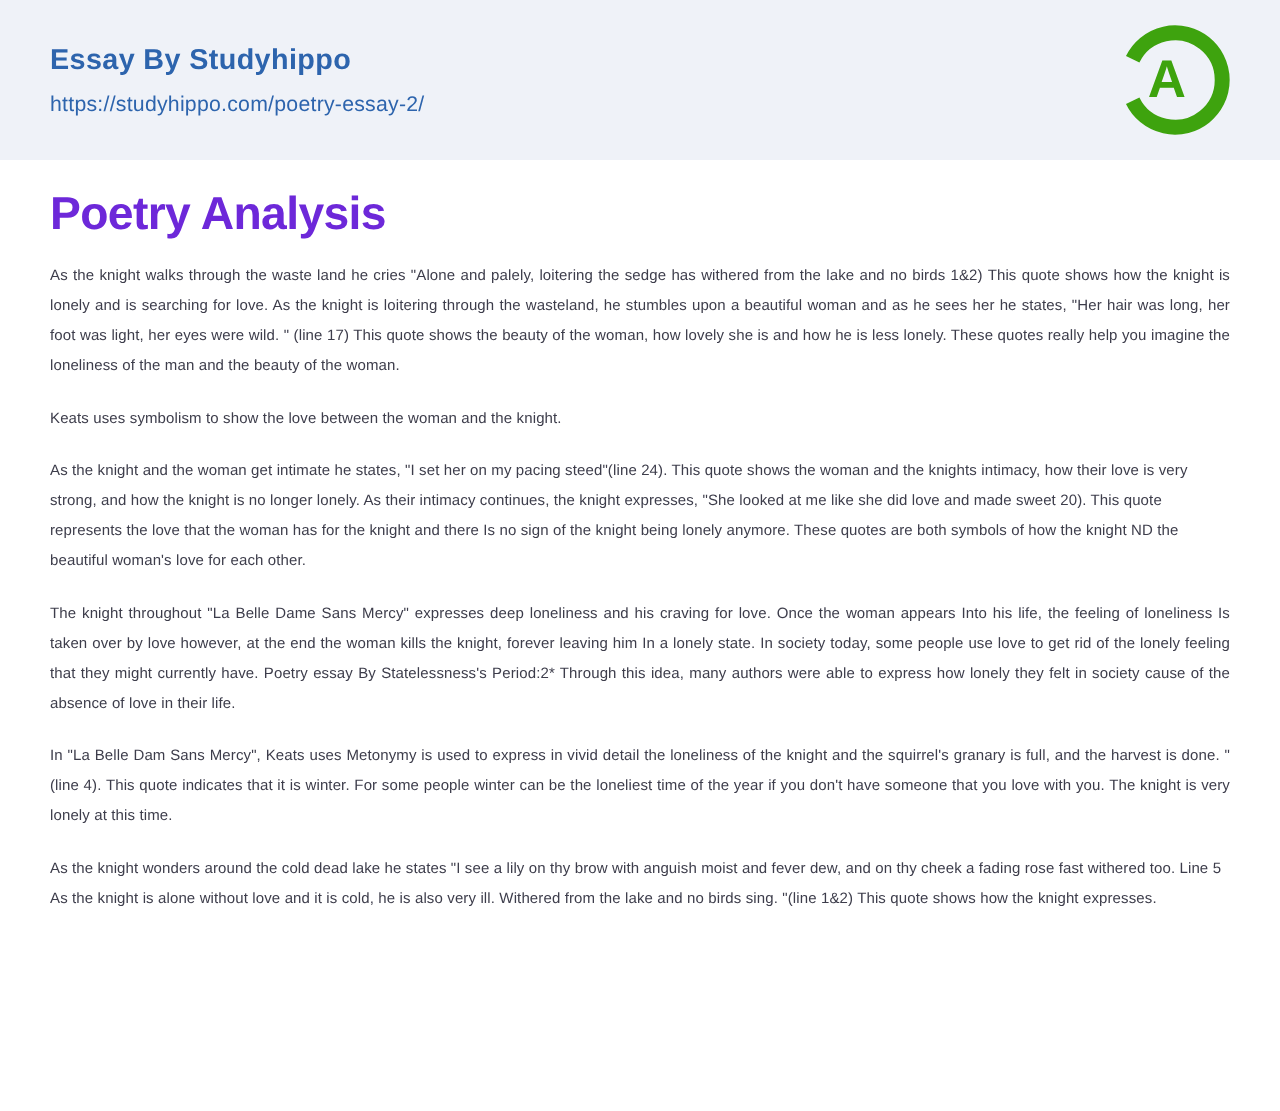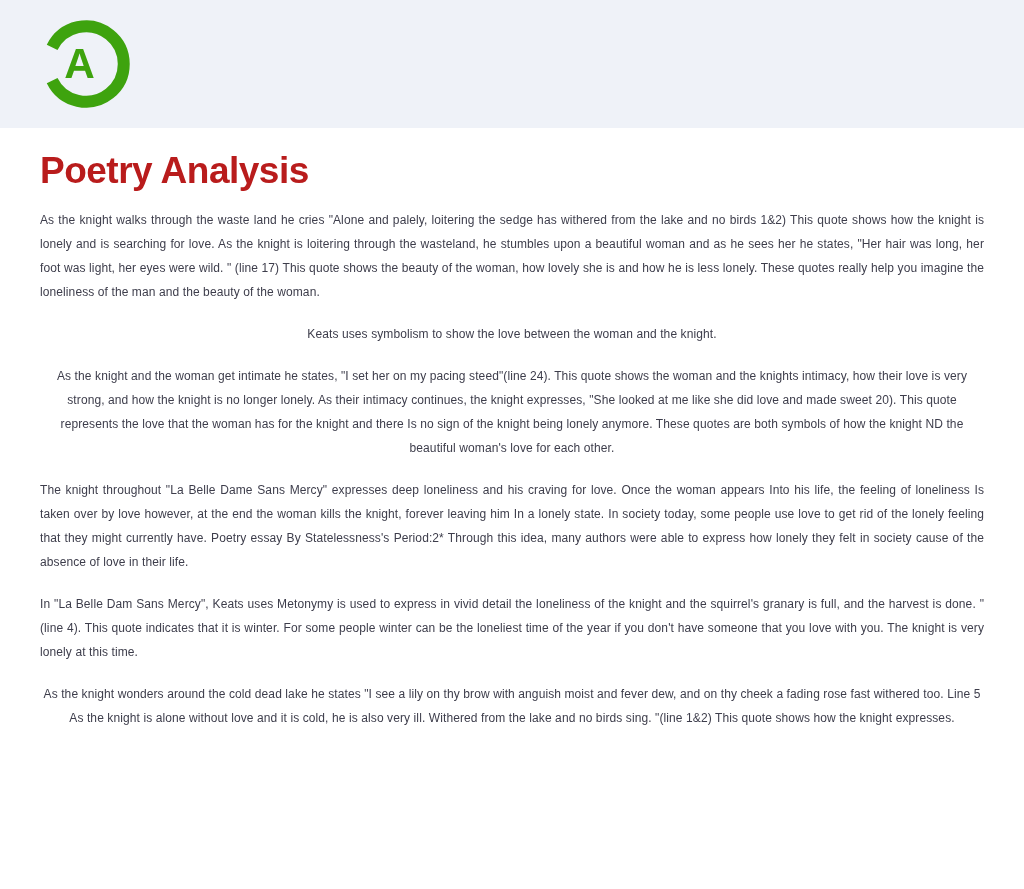--- a/index.html
+++ b/index.html
@@ -38,41 +38,45 @@
   .logo { width: 92px; height: 92px; display: block; }
   .logo text {
     font-family: "Liberation Sans", sans-serif;
     font-weight: bold;
   }
   
   .main {
     padding: 21px 40px 0 40px;
   }
   .page-title {
-    color: #b91c1c;
+    color: #6d28d9;
     font-size: 37px;
     font-weight: bold;
     line-height: 1.2;
     margin-bottom: 15px;
     letter-spacing: -0.5px;
   }
   .essay p {
     color: #3d3d4b;
     font-size: 12px;
     line-height: 24px;
     margin-bottom: 18px;
     letter-spacing: 0.1px;
   }
   .essay p.justify { text-align: justify; }
-  .essay p.left    { text-align: center; }
+  .essay p.left    { text-align: left; }
 </style>
 </head>
 <body>
 
 <div class="header">
+  <div class="header-text">
+    <div class="site-title">Essay By Studyhippo</div>
+    <a class="site-url" href="#">https://studyhippo.com/poetry-essay-2/</a>
+  </div>
   <svg class="logo" viewBox="0 0 100 100" aria-hidden="true">
     <path d="M 13.2 32.0 A 41 41 0 1 1 13.2 68.0" fill="none" stroke="#3ea30e" stroke-width="13" stroke-linecap="butt"></path>
     <text x="43" y="65" font-size="46" text-anchor="middle" fill="#3ea30e">A</text>
   </svg>
 </div>
 
 <div class="main">
   <h1 class="page-title">Poetry Analysis</h1>
 
   <div class="essay">

